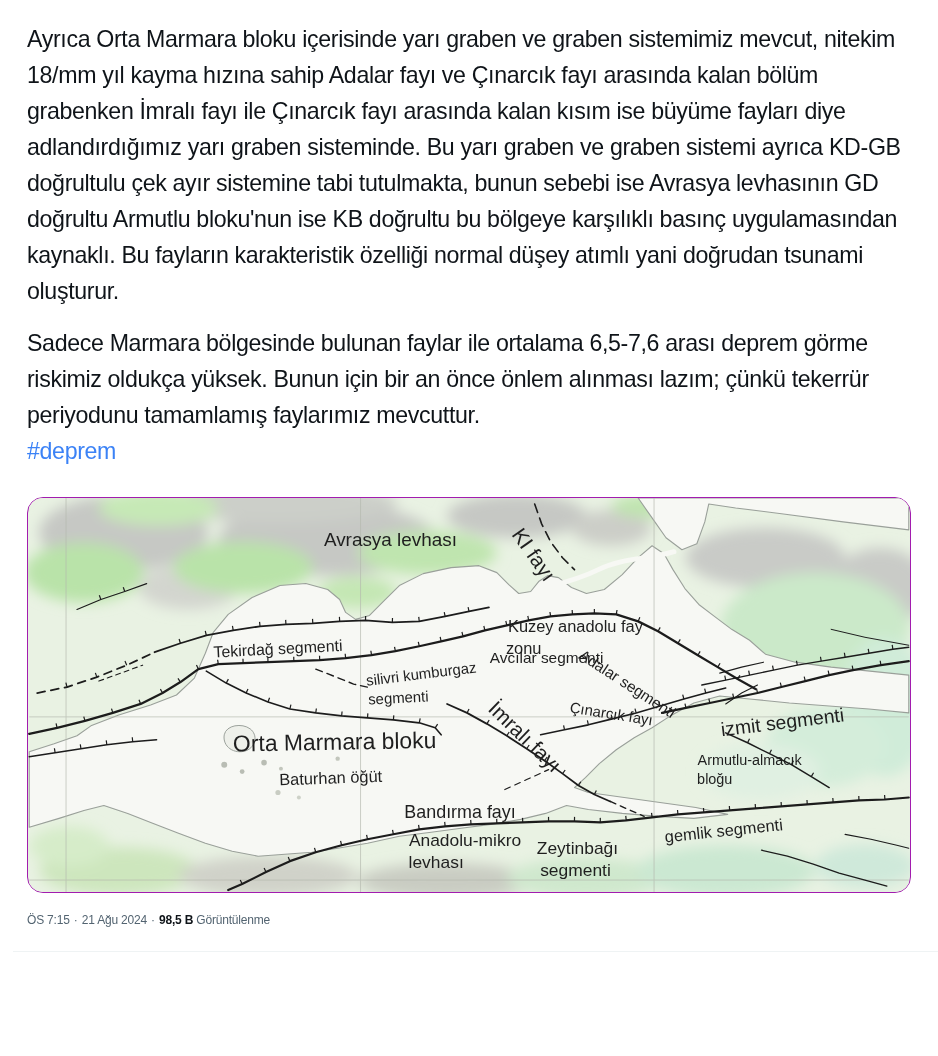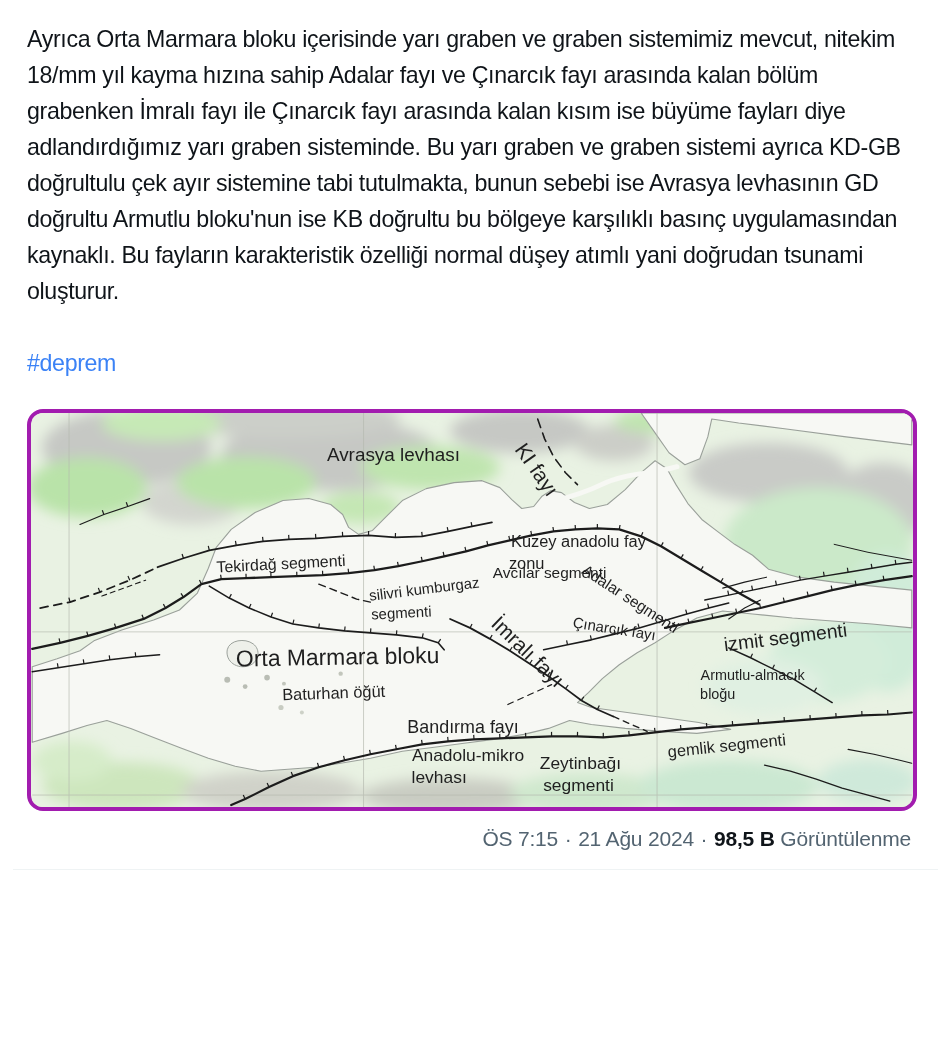--- a/index.html
+++ b/index.html
@@ -4,44 +4,45 @@
 <style>
   html,body{margin:0;padding:0;background:#ffffff;}
   body{
     width:938px;height:1056px;overflow:hidden;
     font-family:"Liberation Sans",sans-serif;
     color:#0f1419;
     -webkit-font-smoothing:antialiased;
   }
   .wrap{padding:21px 27px 0 27px;}
   .tweet-text{font-size:23.2px;line-height:36px;letter-spacing:-0.35px;}
-  .tweet-text p{margin:0 0 36px 0;}
+  .tweet-text p{margin:0 0 16px 0;}
   .tweet-text p.p2{margin:0;}
   .hashtag{color:#3b82f6;text-decoration:none;cursor:pointer;display:inline-block;}
   .map-card{
     margin-top:28px;width:882px;height:394px;
-    border:4px solid #a21caf;border-radius:16px;
+    border:1px solid #a21caf;border-radius:16px;
     overflow:hidden;background:#e9f2e3;cursor:pointer;
   }
   .map-card svg{display:block;width:882px;height:394px;}
   svg text{font-family:"Liberation Sans",sans-serif;fill:#1f1f1f;}
   .footer{
-    margin-top:15px;font-size:21px;line-height:25px;color:#536471;letter-spacing:-0.2px;text-align:right;
+    margin-top:15px;font-size:12px;line-height:25px;color:#536471;letter-spacing:-0.2px;
   }
   .footer .views{color:#0f1419;font-weight:700;}
   .footer .sep{padding:0 1px;}
   .divider{margin-top:18px;margin-left:-14px;width:925px;border-top:1px solid #eff3f4;height:0;}
 </style>
 </head>
 <body>
 
 <div class="wrap">
 
   <div class="tweet-text">
     <p>Ayrıca Orta Marmara bloku içerisinde yarı graben ve graben sistemimiz mevcut, nitekim 18/mm yıl kayma hızına sahip Adalar fayı ve Çınarcık fayı arasında kalan bölüm grabenken İmralı fayı ile Çınarcık fayı arasında kalan kısım ise büyüme fayları diye adlandırdığımız yarı graben sisteminde. Bu yarı graben ve graben sistemi ayrıca KD-GB doğrultulu çek ayır sistemine tabi tutulmakta, bunun sebebi ise Avrasya levhasının GD doğrultu Armutlu bloku'nun ise KB doğrultu bu bölgeye karşılıklı basınç uygulamasından kaynaklı. Bu fayların karakteristik özelliği normal düşey atımlı yani doğrudan tsunami oluşturur.</p>
+    <p class="p2">Sadece Marmara bölgesinde bulunan faylar ile ortalama 6,5-7,6 arası deprem görme riskimiz oldukça yüksek. Bunun için bir an önce önlem alınması lazım; çünkü tekerrür periyodunu tamamlamış faylarımız mevcuttur.</p>
     <a class="hashtag" href="#">#deprem</a>
   </div>
 
   <div class="map-card">
     <svg viewBox="0 0 884 396" xmlns="http://www.w3.org/2000/svg">
       <defs>
         <filter id="soft" x="-20%" y="-20%" width="140%" height="140%">
           <feGaussianBlur stdDeviation="7"></feGaussianBlur>
         </filter>
         <marker id="tk" viewBox="0 0 10 10" refX="5" refY="5" markerWidth="10" markerHeight="10" markerUnits="userSpaceOnUse" orient="auto">

